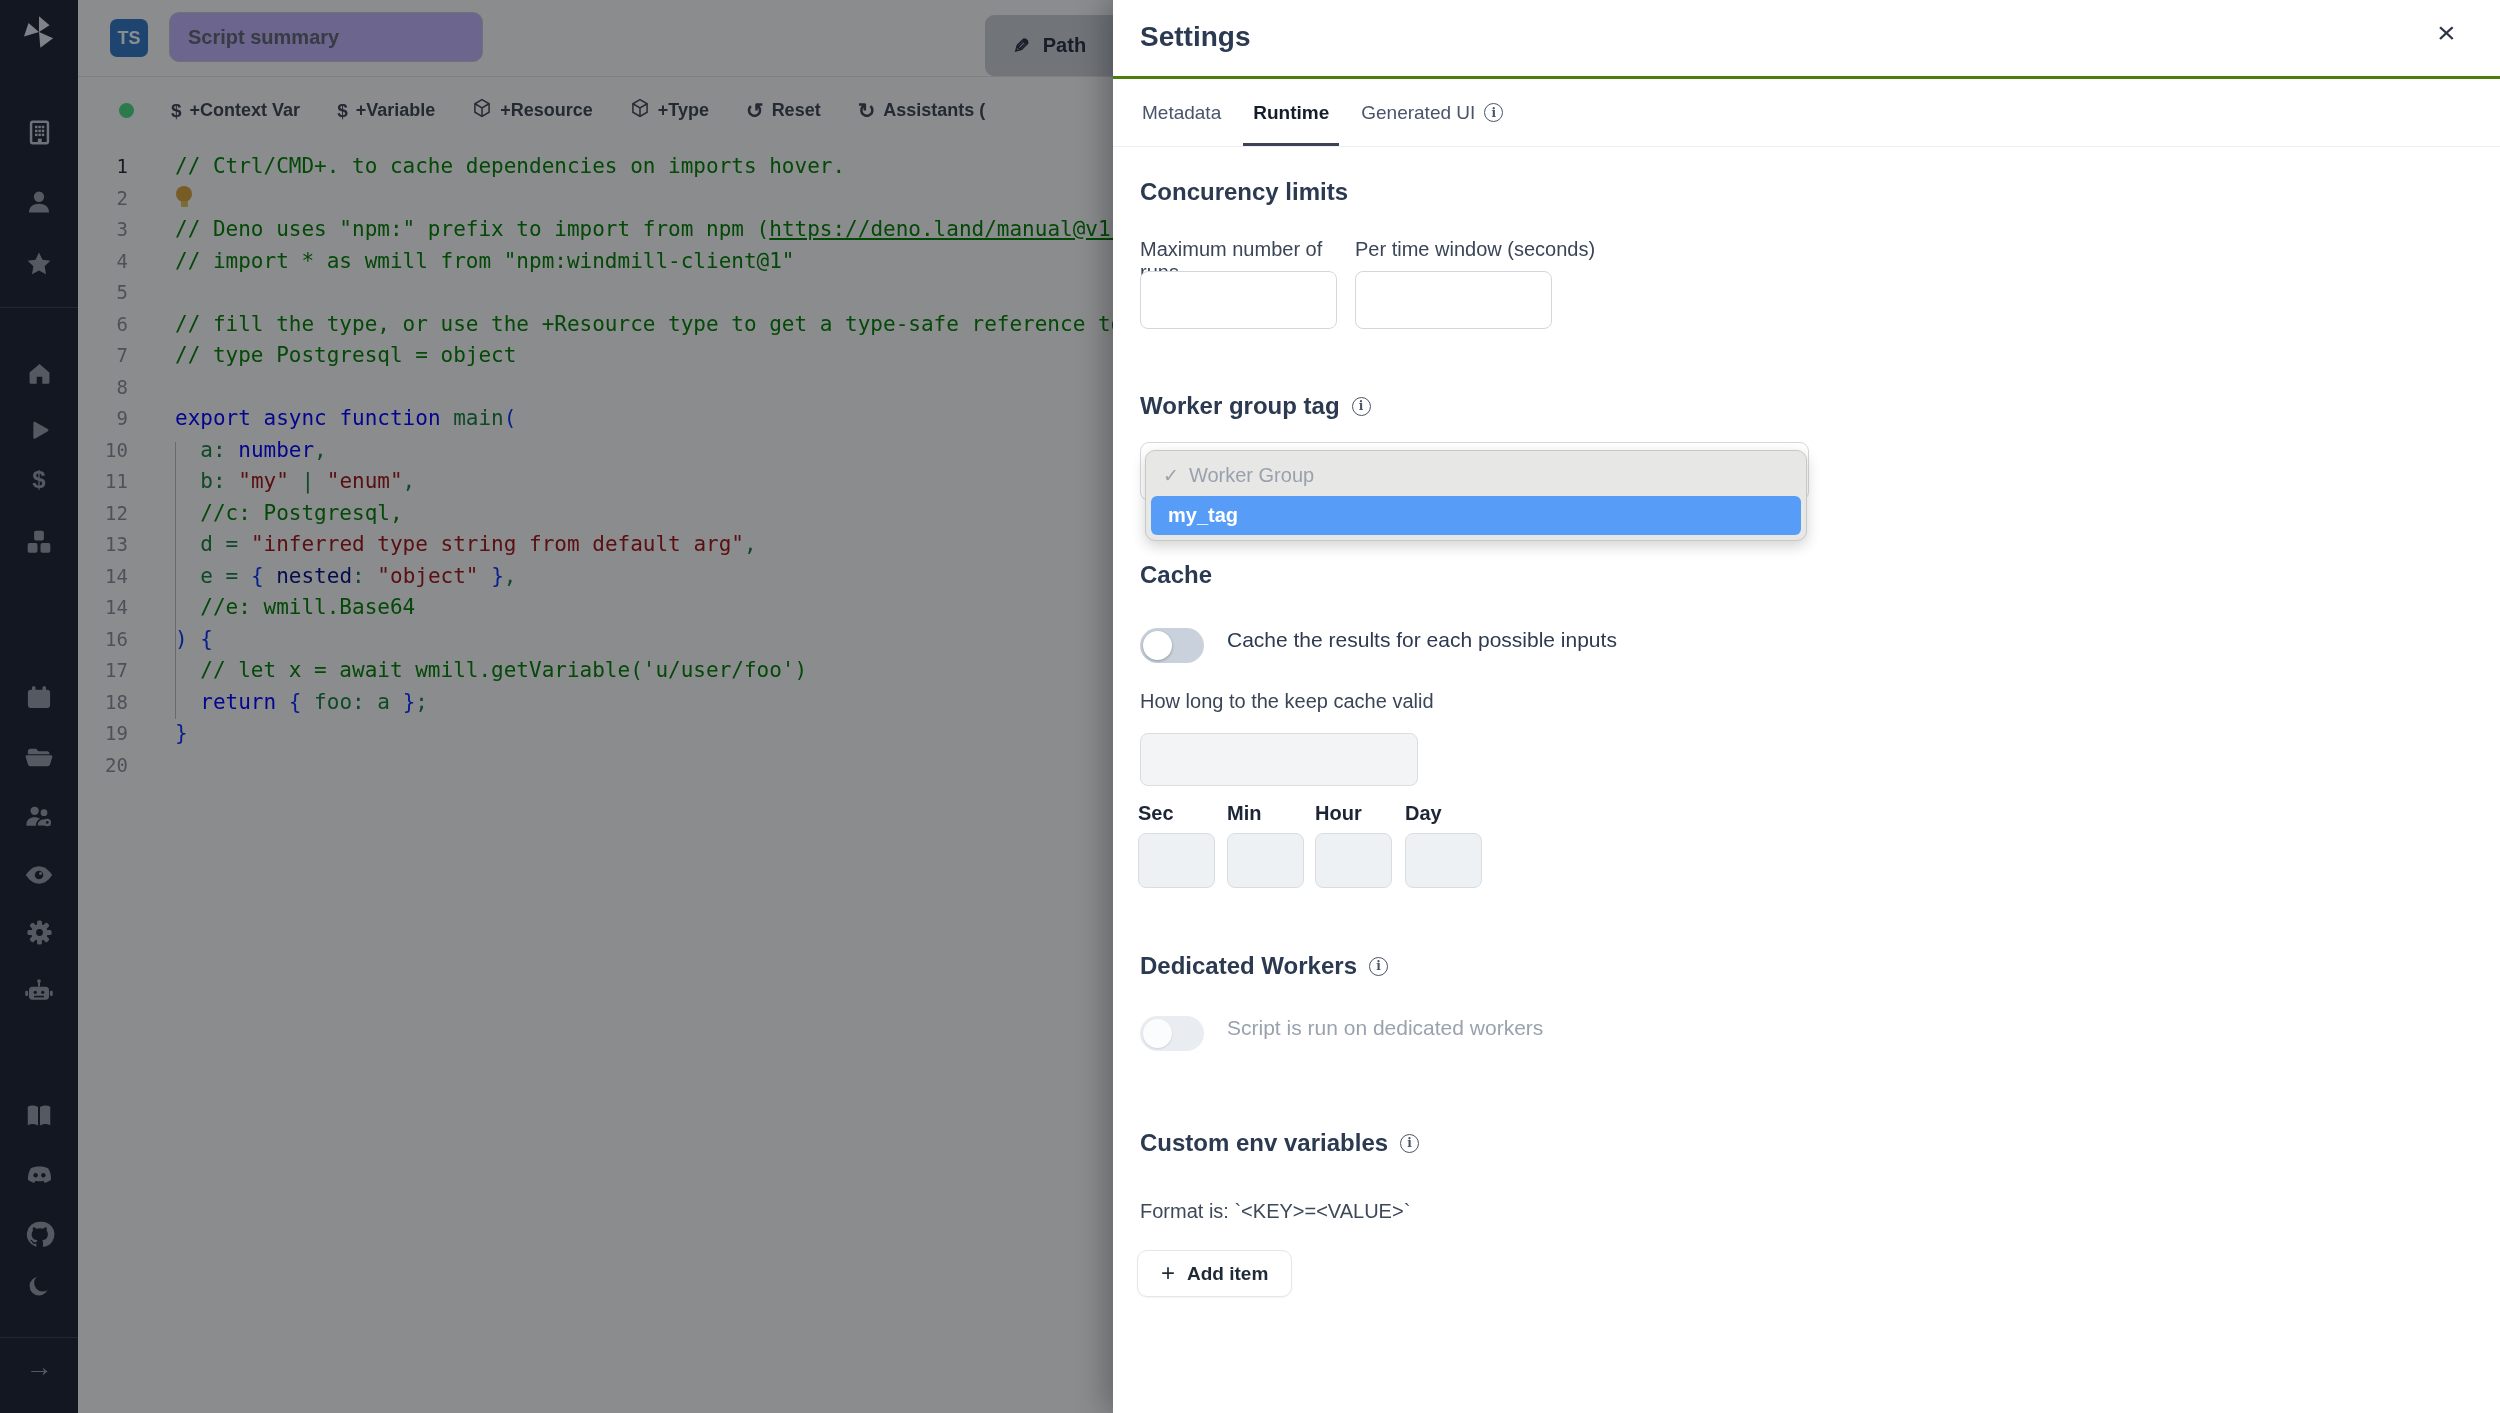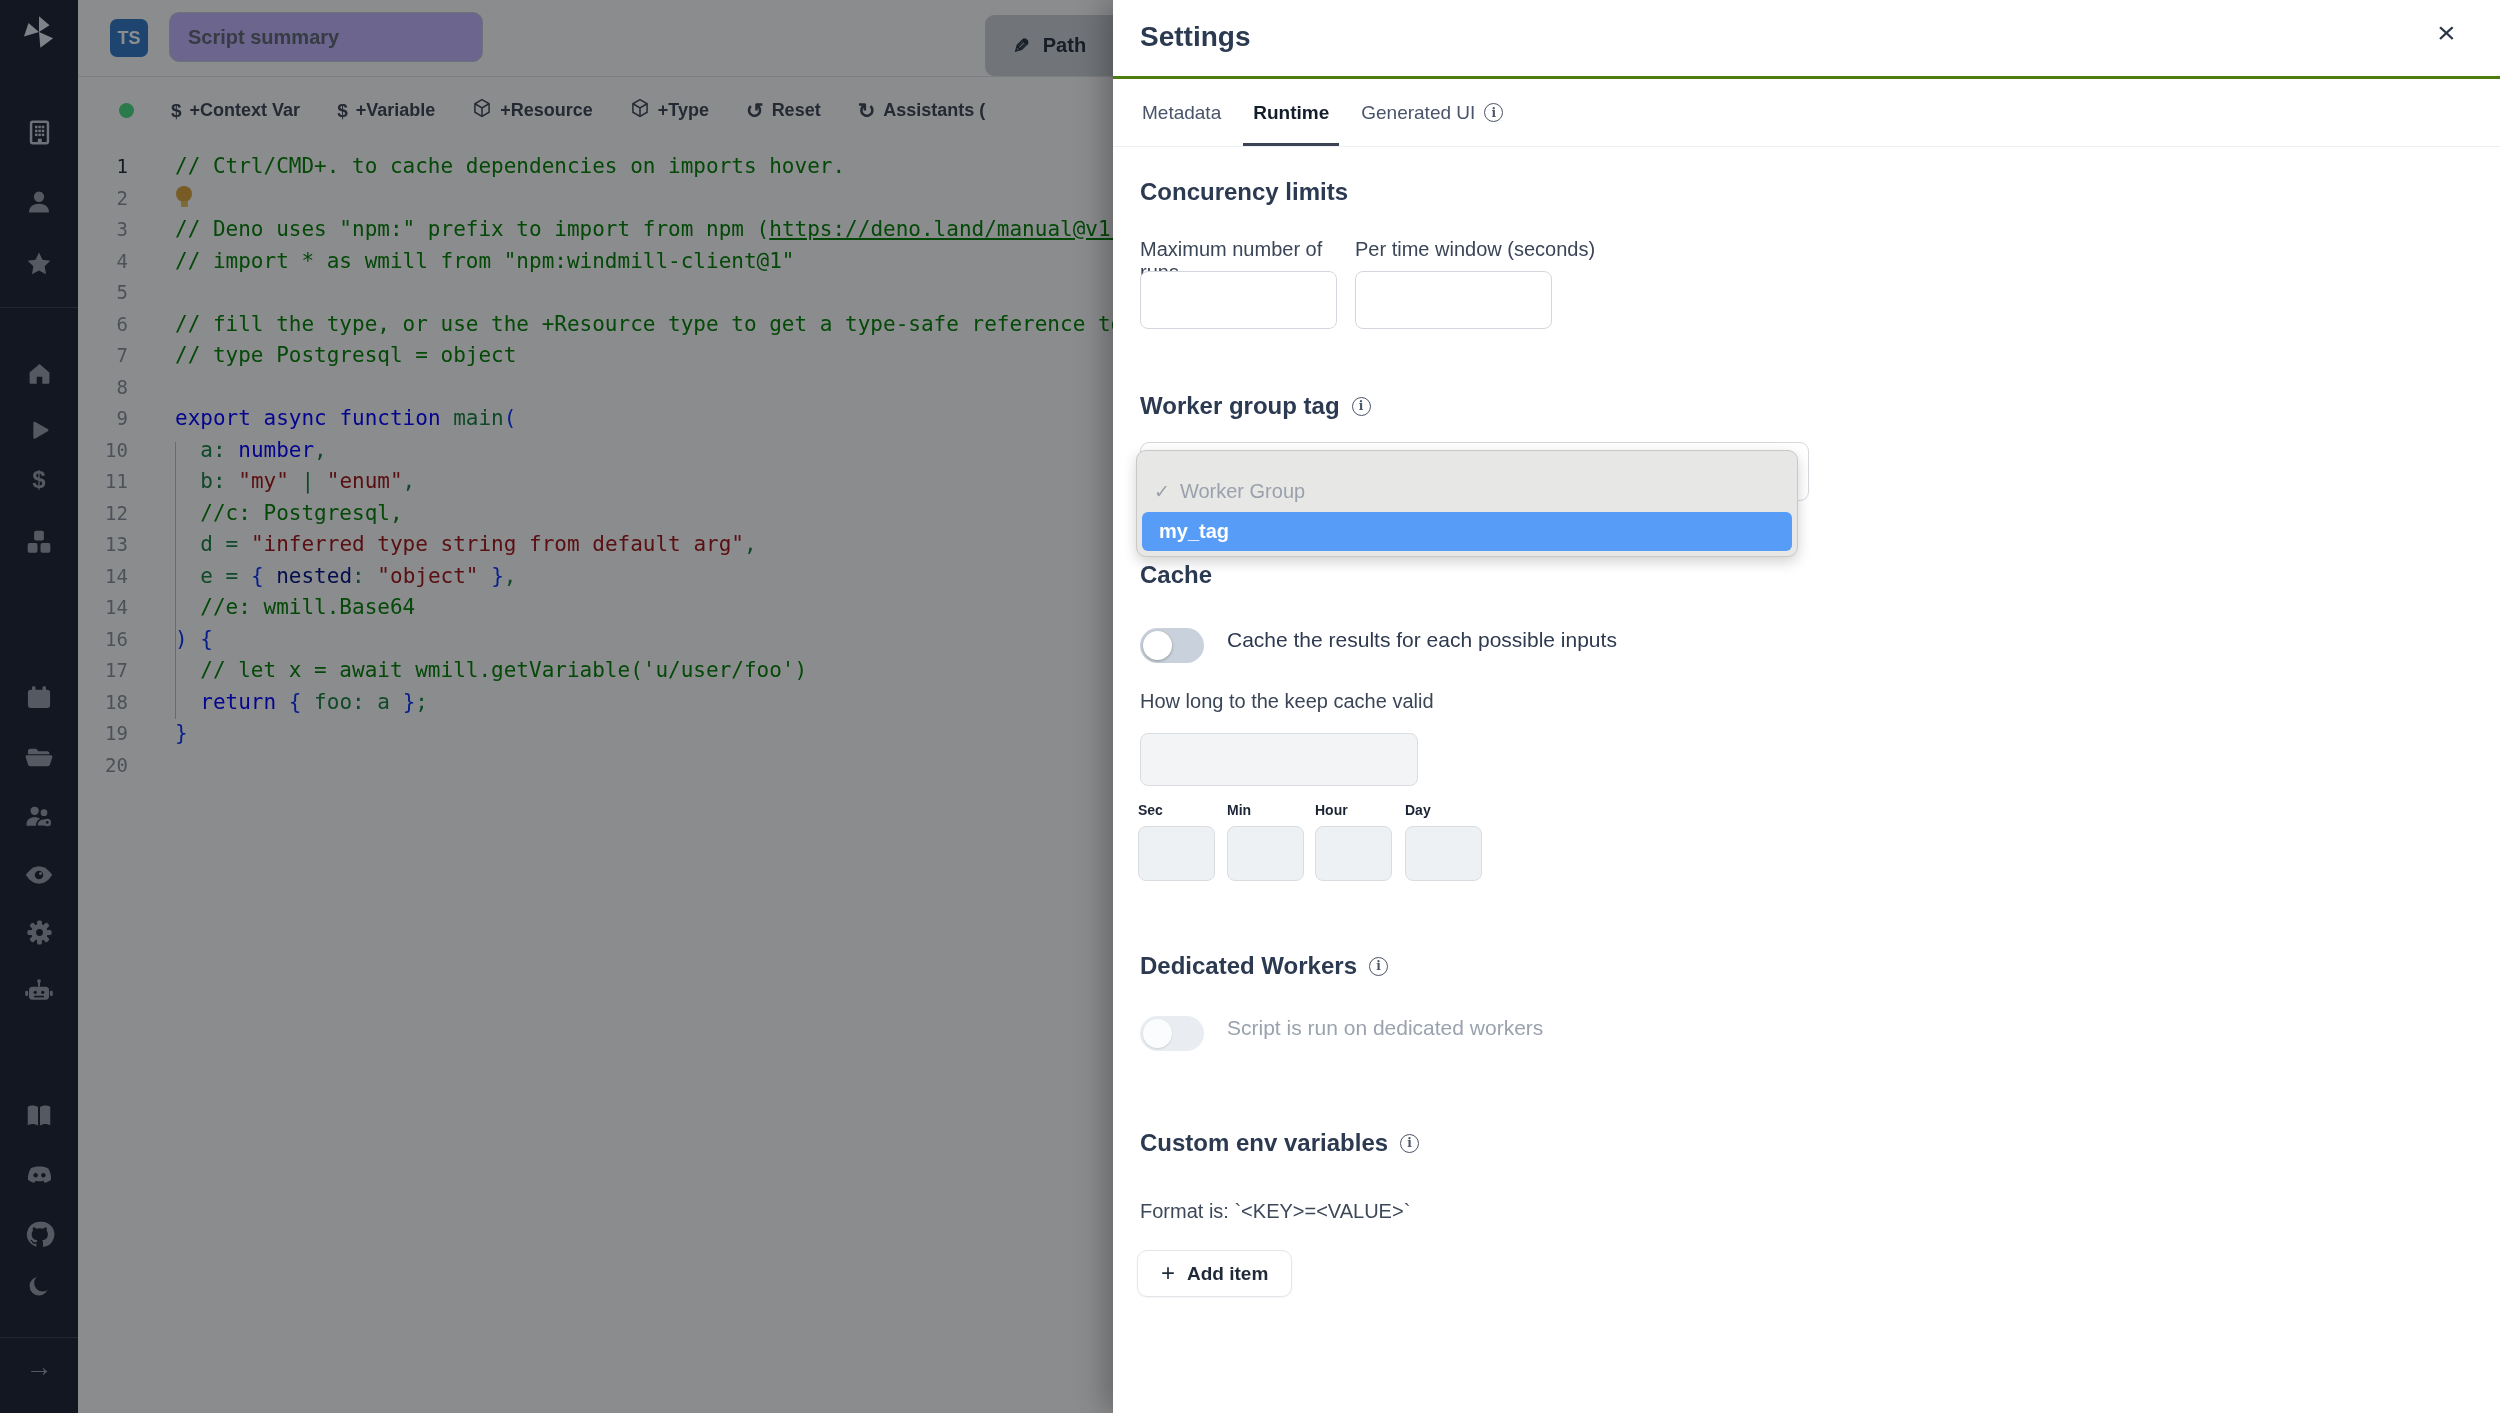--- a/index.html
+++ b/index.html
@@ -79,42 +79,42 @@
   .inp{border:1px solid #d3d7dd;border-radius:8px;background:#fff;box-sizing:border-box}
 
   #conc-heading{top:178px}
   #conc-labels{position:absolute;top:238px;left:27px;display:flex}
   #conc-labels .flabel:first-child{width:215px}
   #conc-inputs{position:absolute;top:271px;left:27px;display:flex;gap:18px}
   #conc-inputs .inp{width:197px;height:58px}
 
   #wg-heading{top:392px}
   #wg-select{position:absolute;top:442px;left:27px;width:667px;height:57px;border:1px solid #d5d9de;border-radius:9px;background:#fff}
-  #wg-dropdown{position:absolute;top:450px;left:23px;width:662px;box-sizing:border-box;background:#e7e7e5;
-               border:1px solid #c8c8c6;border-radius:10px;box-shadow:0 5px 14px rgba(0,0,0,.18);padding:24px 5px 5px}
+  #wg-dropdown{position:absolute;top:450px;left:32px;width:662px;box-sizing:border-box;background:#e7e7e5;
+               border:1px solid #c8c8c6;border-radius:10px;box-shadow:0 5px 14px rgba(0,0,0,.18);padding:8px 5px 5px}
   .dd-group{display:flex;align-items:center;gap:10px;color:#9aa1ad;font-size:20px;padding:5px 12px}
   .dd-check::before{content:"✓";font-size:19px}
   .dd-item{background:#579df7;color:#fff;font-size:20px;font-weight:600;border-radius:6px;
            padding:8px 17px;margin-top:4px}
 
   #cache-heading{top:561px}
   .toggle-row{position:absolute;left:27px;display:flex;align-items:flex-start;gap:23px}
   #cache-toggle-row{top:628px}
   .switch{width:64px;height:35px;border-radius:18px;background:#c9d2dc;position:relative;flex:none;border:none;padding:0}
   .switch::after{content:"";position:absolute;left:3px;top:3px;width:29px;height:29px;border-radius:50%;
                  background:#fff;box-shadow:0 1px 3px rgba(0,0,0,.3)}
   .switch.disabled{background:#e9ecf0}
   .switch.disabled::after{background:#fbfcfd;box-shadow:0 1px 2px rgba(0,0,0,.12)}
   .toggle-label{font-size:21px;color:#2e3a50}
   .toggle-label.muted{color:#9aa2ae}
   #cache-duration-label{position:absolute;top:690px;left:27px}
   #cache-duration-input{position:absolute;top:733px;left:27px;width:278px;height:53px;background:#f3f4f5;
                         border:1px solid #d9dde2;border-radius:8px;box-sizing:border-box}
   .unit-col{position:absolute;width:95px}
-  .unit-label{font-size:14px;font-weight:700;color:#1c2536}
+  .unit-label{font-size:20px;font-weight:700;color:#1c2536}
   .unit-inp{margin-top:8px;width:77px;height:55px;background:#eef1f4;border:1px solid #d9dde2;border-radius:8px;box-sizing:border-box}
   #unit-0{top:802px;left:25px}#unit-1{top:802px;left:114px}#unit-2{top:802px;left:202px}#unit-3{top:802px;left:292px}
 
   #ded-heading{top:952px}
   #ded-toggle-row{top:1016px}
 
   #env-heading{top:1129px}
   #env-format{position:absolute;top:1200px;left:27px;font-size:20px;color:#3d4859}
   #add-item-btn{position:absolute;top:1250px;left:24px;height:47px;display:flex;align-items:center;gap:12px;
                 padding:0 23px;background:#fff;border:1px solid #e3e6ea;border-radius:10px;font-family:inherit;

